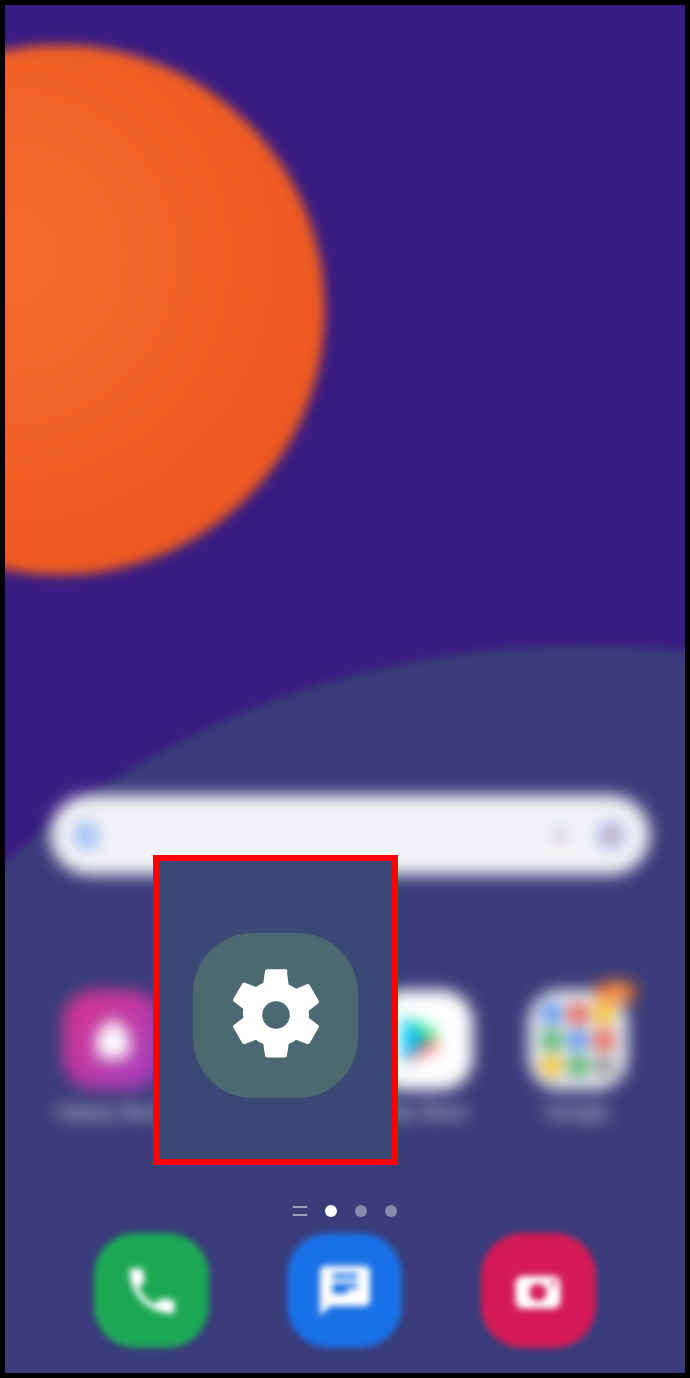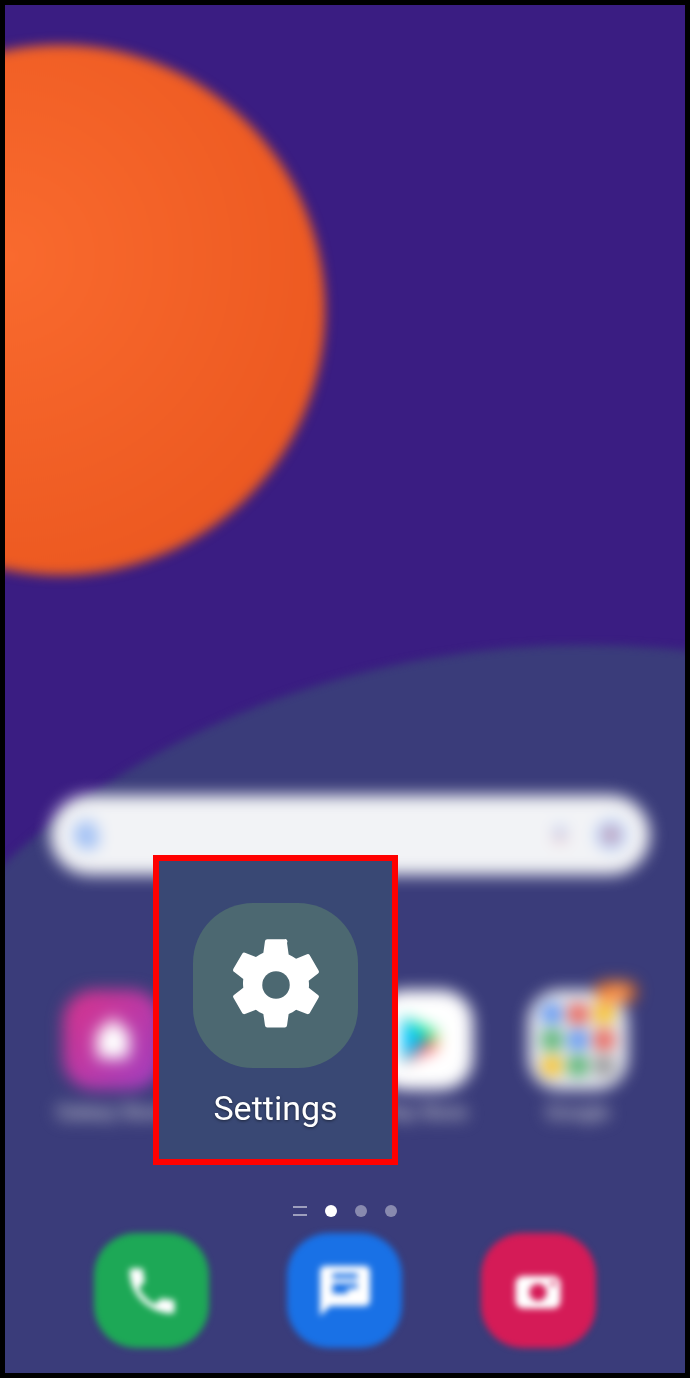--- a/index.html
+++ b/index.html
@@ -223,21 +223,20 @@
     </div>
   </div>
 
   <div class="highlight-box">
     <div class="settings-icon-wrap">
       <svg viewBox="0 0 24 24">
         <path fill="#fff" d="M19.14 12.94a7.49 7.49 0 000-1.88l2.03-1.58a.5.5 0 00.12-.64l-1.92-3.32a.5.5 0 00-.6-.22l-2.39.96a7.03 7.03 0 00-1.62-.94l-.36-2.54A.5.5 0 0013.9 2h-3.8a.5.5 0 00-.5.42l-.36 2.54c-.58.24-1.12.56-1.62.94l-2.39-.96a.5.5 0 00-.6.22L2.71 8.48a.5.5 0 00.12.64l2.03 1.58a7.49 7.49 0 000 1.88l-2.03 1.58a.5.5 0 00-.12.64l1.92 3.32c.13.22.39.31.6.22l2.39-.96c.5.38 1.04.7 1.62.94l.36 2.54a.5.5 0 00.5.42h3.8a.5.5 0 00.5-.42l.36-2.54c.58-.24 1.12-.56 1.62-.94l2.39.96c.21.09.47 0 .6-.22l1.92-3.32a.5.5 0 00-.12-.64l-2.03-1.58z"></path>
         <circle cx="12" cy="12" r="3" fill="#4c6871"></circle>
       </svg>
     </div>
-    <div class="settings-label">Settings</div>
   </div>
 
   <div class="page-dots">
     <div class="drawer-ind">
         <span></span>
         <span></span>
       </div>
     <div class="dot active"></div>
     <div class="dot"></div>
     <div class="dot"></div>

